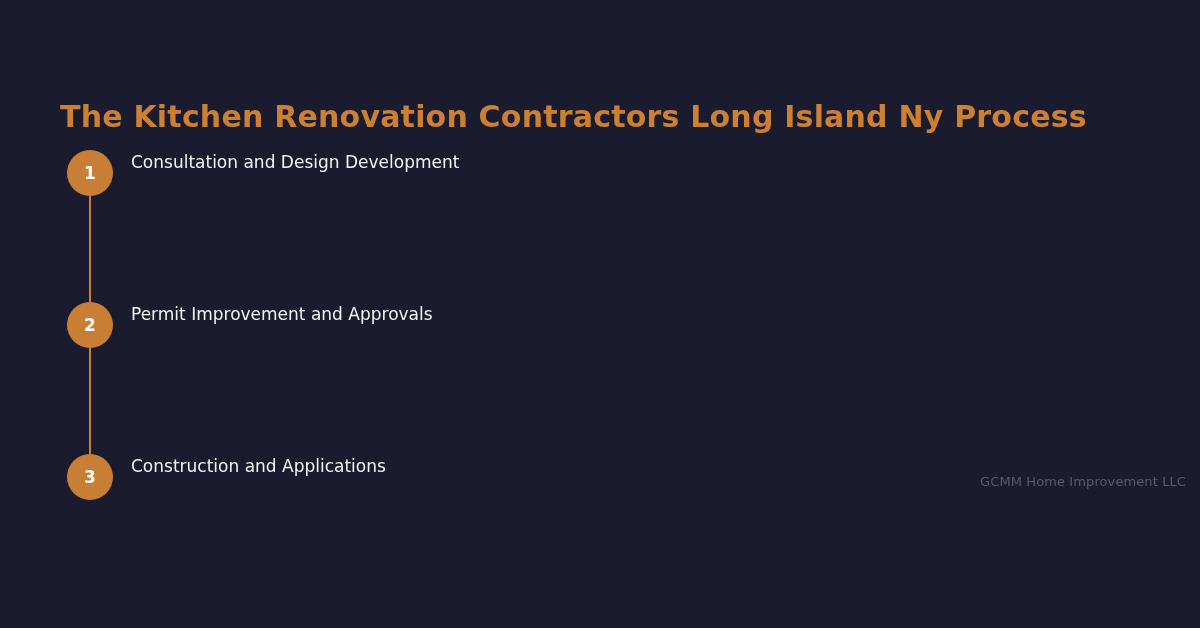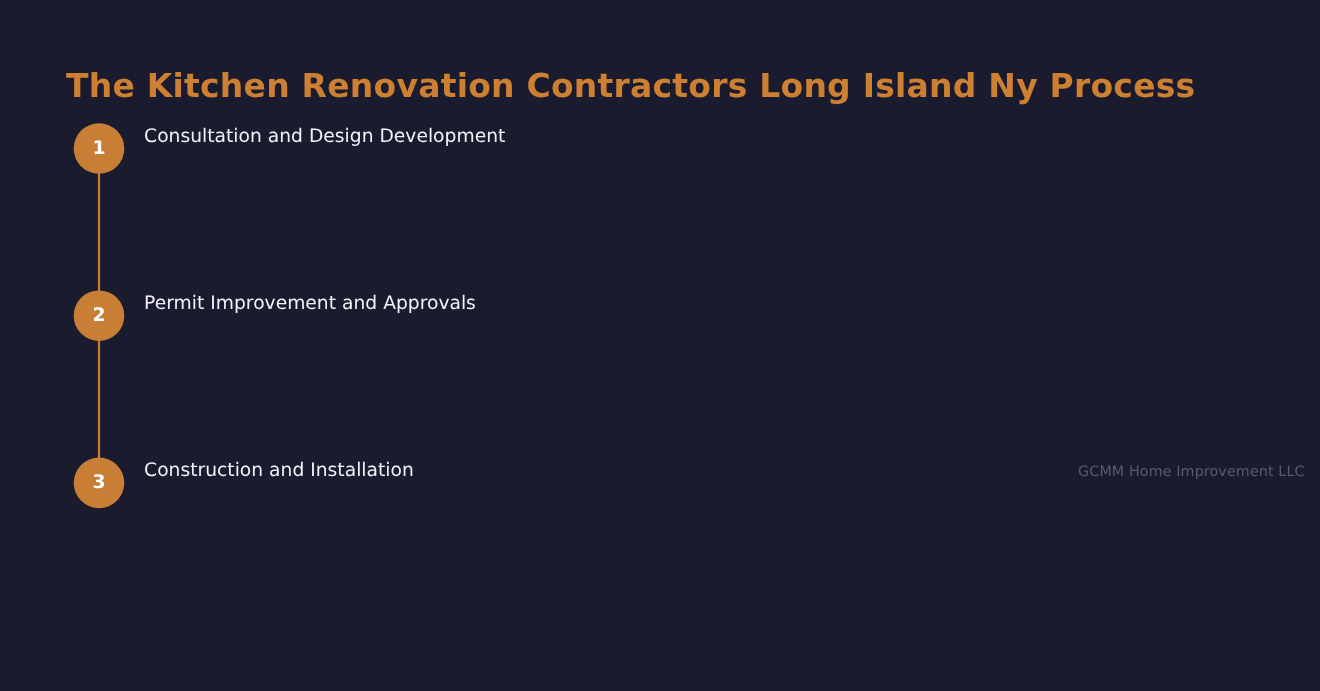--- a/index.html
+++ b/index.html
@@ -12,20 +12,21 @@
     background: #1a1b2e;
     font-family: "DejaVu Sans", "Liberation Sans", sans-serif;
     overflow: hidden;
     position: relative;
   }
   #canvas {
     position: relative;
     width: 1200px;
     height: 464px;
     background: #1a1b2e;
+    margin-top: 38px;
   }
 
   
   .page-title {
     position: absolute;
     left: 60px;
     top: 38px;
     width: 1110px;
     font-size: 30px;
     font-weight: bold;
@@ -94,21 +95,21 @@
     width: 700px;
     font-size: 13px;
     color: #b9bccc;
     line-height: 19px;
   }
 
   
   .footer-credit {
     position: absolute;
     right: 14px;
-    bottom: 27px;
+    bottom: 13px;
     font-size: 13px;
     color: #565b72;
     letter-spacing: 0.1px;
     white-space: nowrap;
   }
 </style>
 </head>
 <body>
 
 <div id="canvas">
@@ -132,21 +133,21 @@
         <span class="step-number">2</span>
       </div>
       <div class="step-label">Permit Improvement and Approvals</div>
       <div class="step-body"></div>
     </div>
 
     <div class="step" style="top:416px;">
       <div class="step-marker">
         <span class="step-number">3</span>
       </div>
-      <div class="step-label">Construction and Installation</div>
+      <div class="step-label">Construction and Applications</div>
       <div class="step-body"></div>
     </div>
 
   </div>
 
   <div class="footer-credit">GCMM Home Improvement LLC</div>
 
 </div>
 
 </body></html>

